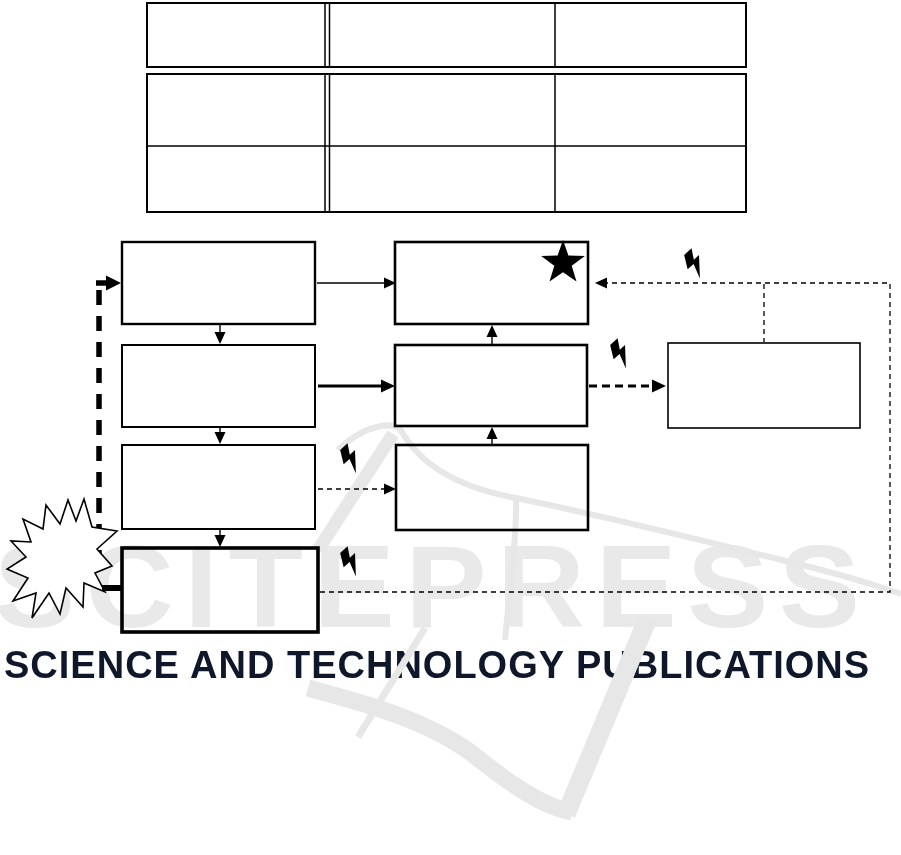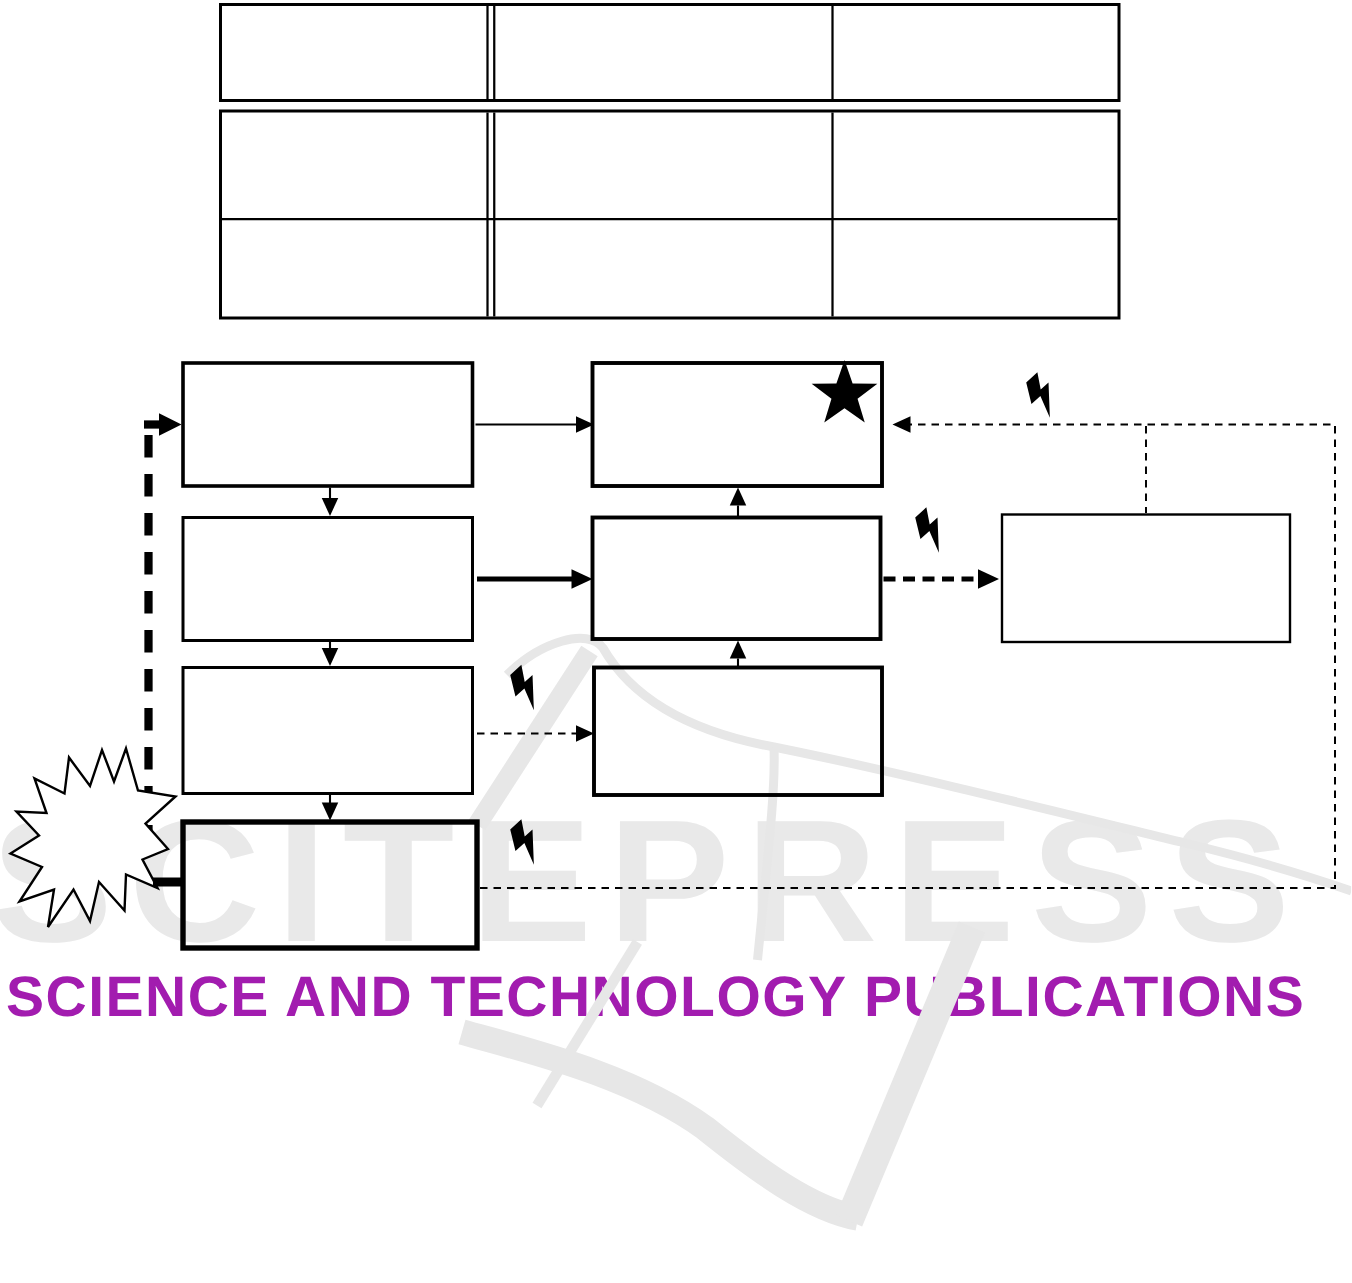--- a/index.html
+++ b/index.html
@@ -23,21 +23,21 @@
     left:-6px;top:529px;
     font-size:116px;
     letter-spacing:10px;
     color:#e9e9e9;
     transform:scaleX(1.05);
   }
   .wm-tagline{
     left:4px;top:646px;
     font-size:38px;
     letter-spacing:1px;
-    color:#a21caf;
+    color:#0f172a;
     transform:scaleX(1.0);
   }
   svg.figure{position:absolute;left:0;top:0;z-index:1;}
   .ink{stroke:#000000;fill:none;}
 </style>
 </head>
 <body>
 
 <div class="page">
 

